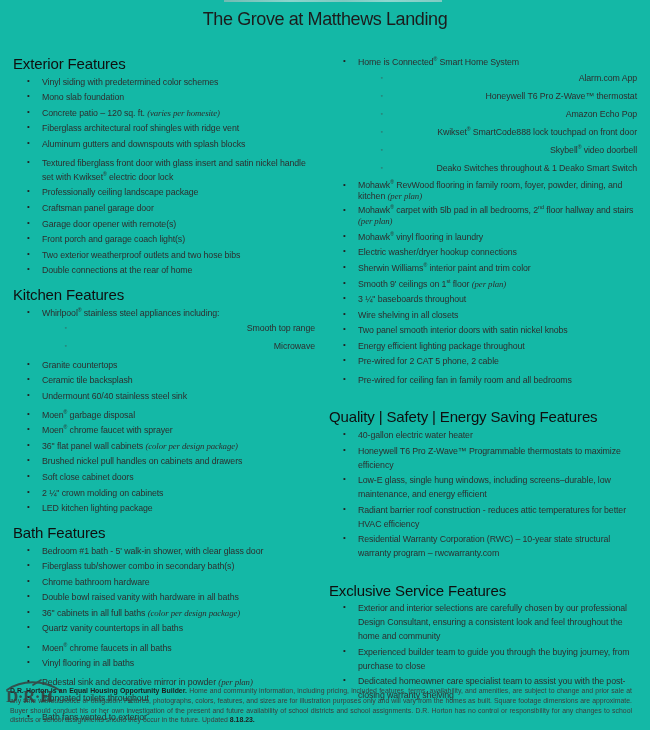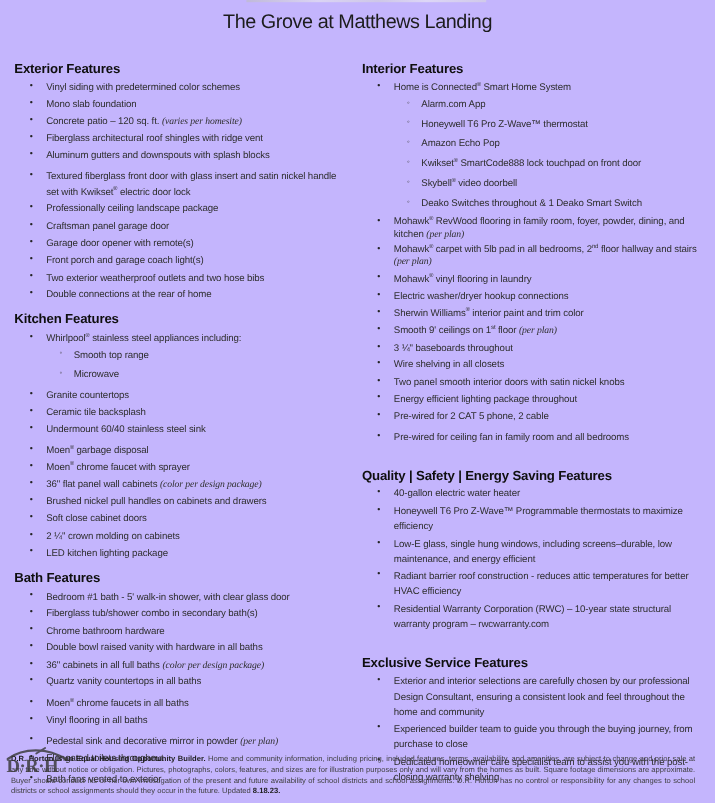--- a/index.html
+++ b/index.html
@@ -1,47 +1,47 @@
 <!DOCTYPE html>
 <html><head>
 <meta charset="utf-8">
 <style>
   html,body{margin:0;padding:0;background:#ffffff;}
   .page{
     position:relative;width:650px;height:730px;overflow:hidden;
-    background:#c4b5fd;color:#2e2e2e;
+    background:#14b8a6;color:#2e2e2e;
     font-family:"Liberation Sans","DejaVu Sans",sans-serif;
     letter-spacing:-0.1px;
   }
   .top-smudge{
     position:absolute;top:0;left:224px;width:218px;height:2px;opacity:.55;
     background:linear-gradient(90deg,#bdbdbd,#ececec 30%,#d6d6d6 55%,#f1f1f1 75%,#dadada);
   }
   .title{
     text-align:center;padding-top:9px;font-size:18px;color:#1c1c1c;
     letter-spacing:-0.4px;
   }
   .columns{
     display:grid;grid-template-columns:302px 1fr;gap:14px;
     padding:0 13px;margin-top:25px;
   }
-  .shead{font-weight:bold;font-size:12px;color:#0f0f0f;margin-bottom:2.5px;letter-spacing:-0.15px;}
+  .shead{font-weight:normal;font-size:15px;color:#0f0f0f;margin-bottom:2.5px;letter-spacing:-0.15px;}
   .section{margin-bottom:9px;}
   .col-left .section + .section{margin-top:9px;}
   .col-right .section + .section{margin-top:21px;}
   .items{padding-left:11px;font-size:8.8px;line-height:1.6;}
   .item{display:flex;margin-bottom:1.5px;}
   .item.gap{margin-top:5px;}
   .item.tight{line-height:1.22;margin-bottom:3.5px;}
   .b{flex:none;width:15px;padding-left:3px;font-size:8px;color:#222;}
   .t{flex:1;}
   .note{font-style:italic;font-family:Liberation Serif, serif;}
   sup.reg{font-size:58%;line-height:0;vertical-align:super;}
   sup.ord{font-size:62%;line-height:0;vertical-align:super;}
-  .sub{display:flex;margin:1px 0 4px 30px;}
+  .sub{display:flex;margin:1px 0 4px 30px;text-align:right;}
   .sb{flex:none;width:13px;font-size:7px;color:#444;transform:translateY(1px);}
   .footer{
     position:absolute;left:10px;right:18px;bottom:5px;
     font-size:6.9px;line-height:1.4;color:#3d3d3d;text-align:justify;
     letter-spacing:0;
   }
   .footer b{color:#1e1e1e;}
   .logo{
     position:absolute;left:-6px;top:-8px;opacity:.82;
   }
@@ -212,21 +212,20 @@
             </div>
             <div class="item gap">
               <span class="b">•</span>
               <span class="t">Bath fans vented to exterior</span>
             </div>
           </div>
         </div>
       </div>
     <div class="col col-right">
         <div class="section">
-          <div class="shead">Interior Features</div>
           <div class="items">
             <div class="item">
               <span class="b">•</span>
               <span class="t">Home is Connected<sup class="reg">®</sup> Smart Home System</span>
             </div>
             <div class="sub">
               <span class="sb">◦</span>
               <span class="t">Alarm.com App</span>
             </div>
             <div class="sub">

